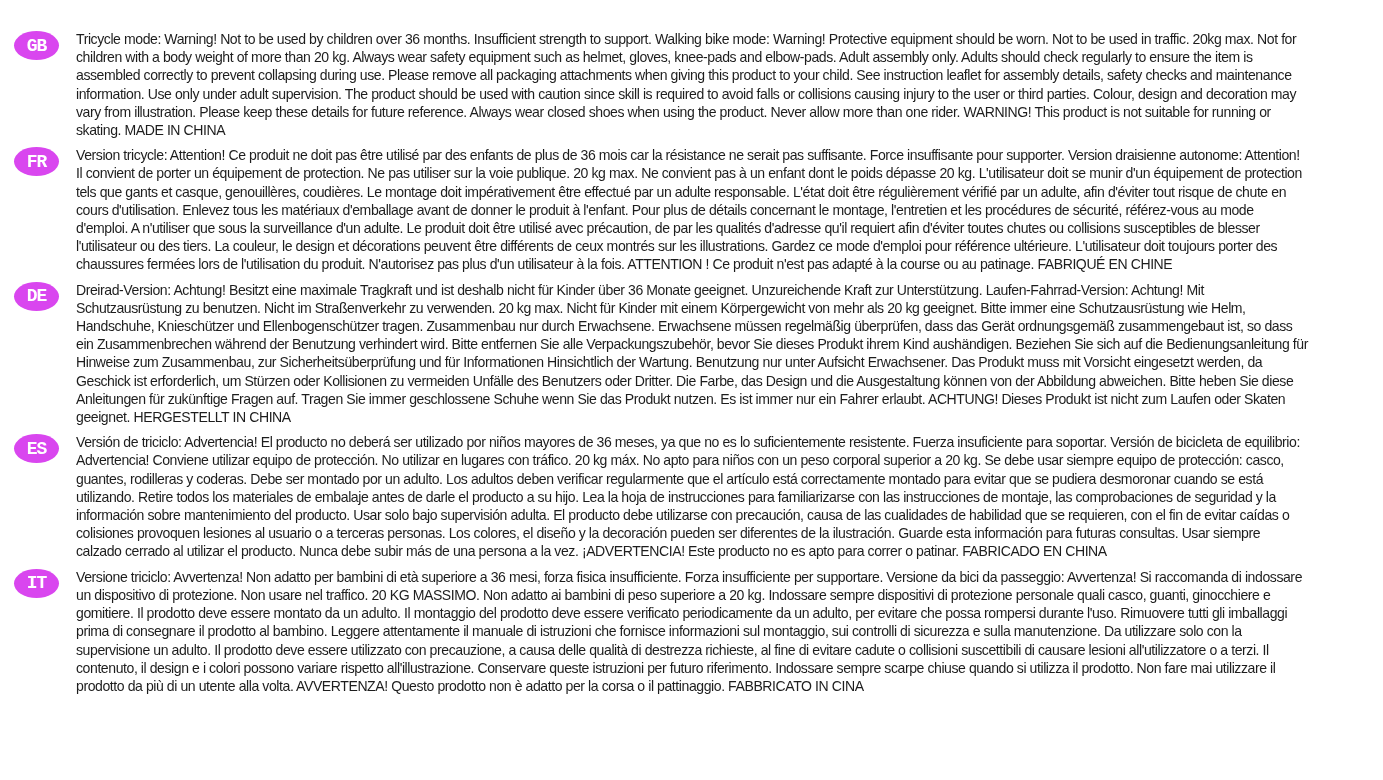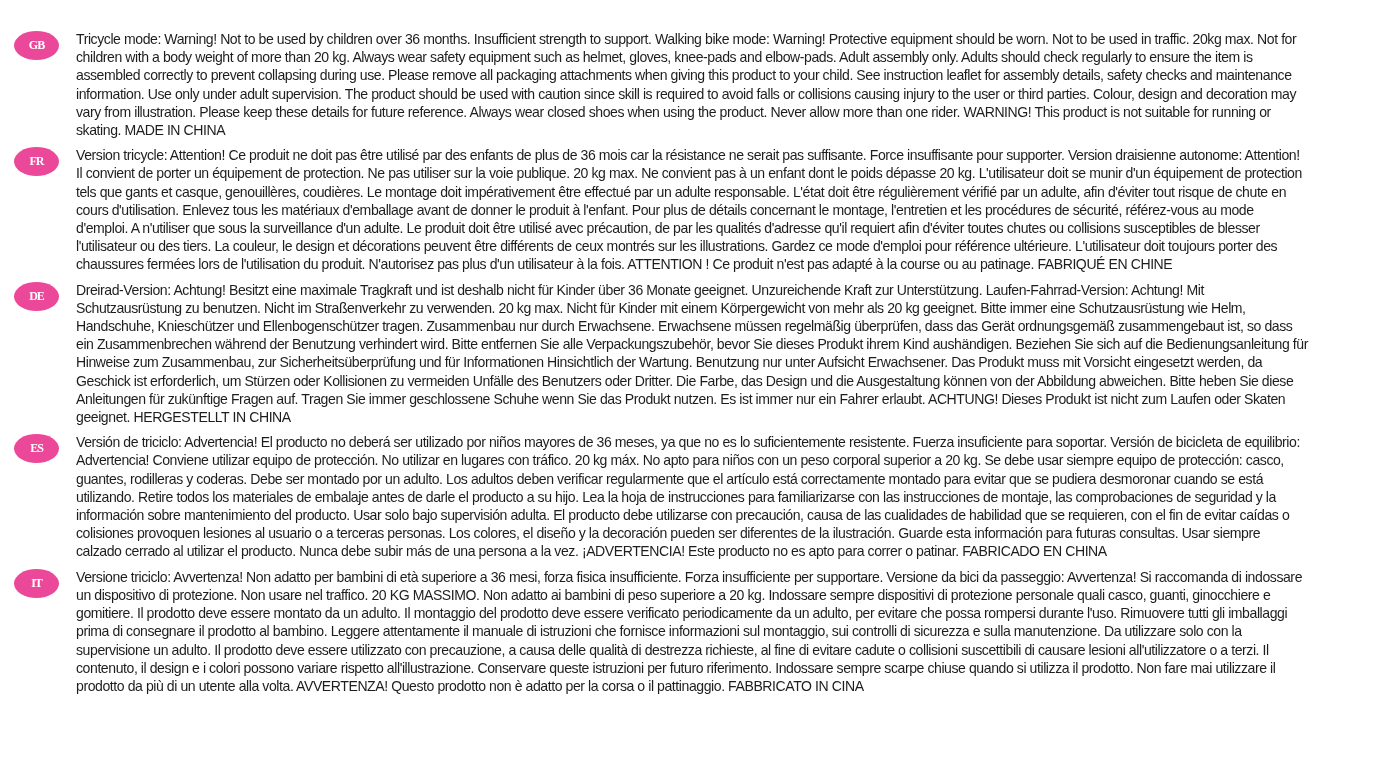--- a/index.html
+++ b/index.html
@@ -25,27 +25,27 @@
     width: 62px;
     flex: 0 0 62px;
     padding-top: 1px;
   }
   .badge {
     display: inline-flex;
     align-items: center;
     justify-content: center;
     width: 45px;
     height: 29px;
-    background: #ec4899;
+    background: #d946ef;
     color: #ffffff;
     border-radius: 50%;
     font-weight: bold;
-    font-size: 12px;
+    font-size: 18px;
     letter-spacing: -1px;
-    font-family: Liberation Serif, serif;
+    font-family: Liberation Mono, monospace;
   }
   .body-text {
     flex: 1 1 auto;
     color: #1d1d1d;
     font-size: 14.8px;
     line-height: 18.2px;
     letter-spacing: -0.45px;
     text-align: left;
     
     width: 105.26%;

